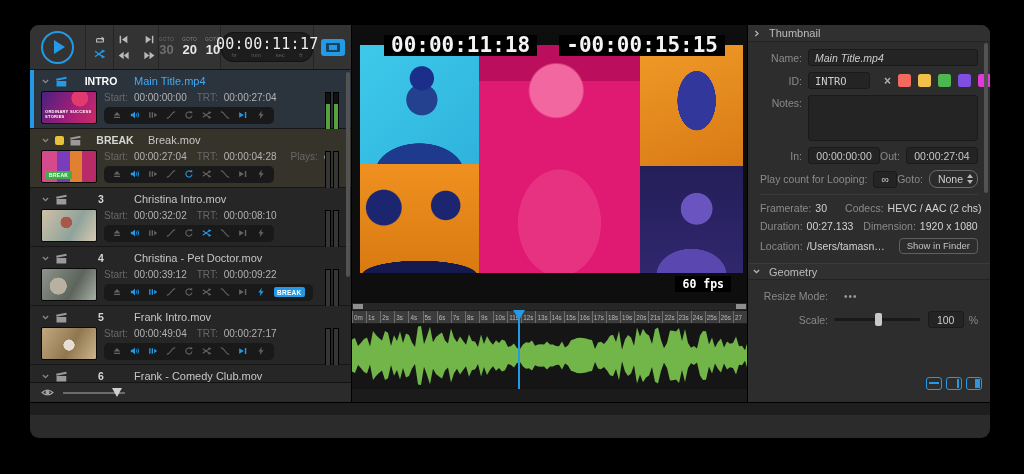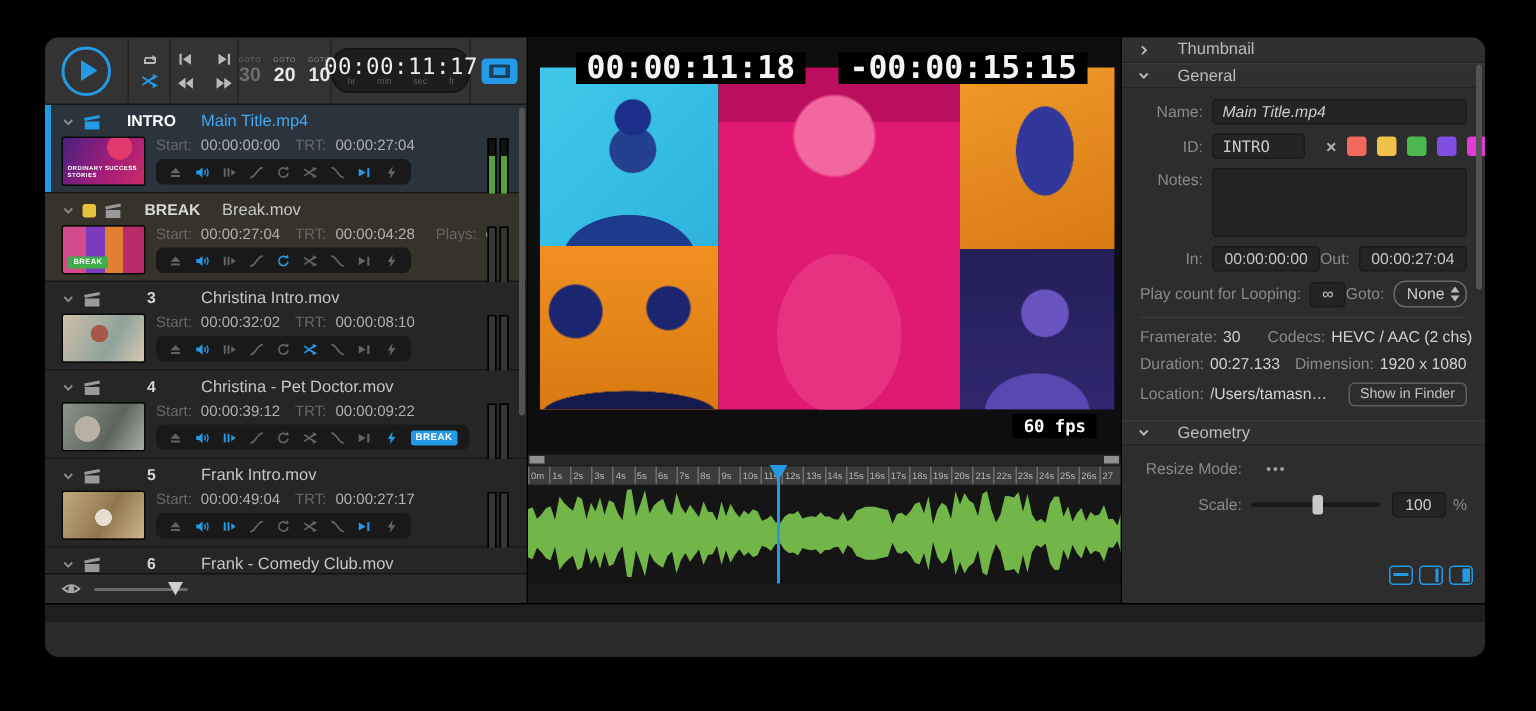--- a/index.html
+++ b/index.html
@@ -97,21 +97,21 @@
   .ruler-strip .sq.r{right:1px;}
   .ruler-strip .sq.l{left:1px;}
   .ticks{height:14px;background:#3c3c3c;border-top:1px solid #1d1d1d;border-bottom:1px solid #1d1d1d;display:flex;overflow:hidden;}
   .ticks span{flex:1;font-size:6.3px;color:#b8b8b8;border-left:1px solid #6e6e6e;padding-left:1px;line-height:13px;white-space:nowrap;}
   .waveform{height:63px;background:#151515;position:relative;overflow:hidden;}
   .playhead{position:absolute;top:7px;bottom:0;width:2px;background:#2499e5;z-index:4;}
   .playhead::before{content:"";position:absolute;top:0;left:-5px;border-left:6px solid transparent;border-right:6px solid transparent;border-top:10px solid #2499e5;}
   .cfill{flex:1;background:#1b1b1b;}
   
   .col-right{width:242px;background:#2d2d2d;position:relative;font-size:10.5px;color:#b5b5b5;display:flex;flex-direction:column;}
-  .sechead{height:17px;display:flex;align-items:center;gap:18px;padding:0 10px;background:#303030;
+  .sechead{height:17px;display:flex;align-items:center;gap:8px;padding:0 4px;background:#303030;
            border-bottom:1px solid #232323;border-top:1px solid #3a3a3a;color:#bcbcbc;font-size:11px;flex:none;}
   .pbody{padding:7px 12px 5px;}
   .prow{display:flex;align-items:center;margin-bottom:6px;}
   .plab{color:#8a8a8a;text-align:right;flex:none;}
   .w42{width:42px;margin-right:6px;}
   .field{background:#242424;border:1px solid #1a1a1a;border-radius:3px;color:#ccc;height:17px;padding:0 6px;font-size:10.5px;}
   input.field{outline:none;}
   .f-name{flex:1;font-style:italic;}
   .f-id{width:62px;font-family:"DejaVu Sans Mono",monospace;}
   .xclear{color:#b0b0b0;font-weight:bold;font-size:12px;margin:0 7px 0 14px;}
@@ -727,28 +727,20 @@
 
       <div class="col-right">
         <div class="sechead" style="border-top:none;">
           <span class="svgi" id="ic-chev-r">
               <svg width="9" height="9" viewBox="0 0 12 12" fill="currentColor">
                 <path d="M4.4 2.5 L8 6 L4.4 9.5" fill="none" stroke="currentColor" stroke-width="1.7"></path>
               </svg>
             </span>
           <span>Thumbnail</span>
         </div>
-        <div class="sechead">
-          <span class="svgi" id="ic-chev-d1">
-              <svg width="9" height="9" viewBox="0 0 12 12" fill="currentColor">
-                <path d="M2.5 4 L6 7.6 L9.5 4" fill="none" stroke="currentColor" stroke-width="1.7"></path>
-              </svg>
-            </span>
-          <span>General</span>
-        </div>
         <div class="pbody">
           <div class="prow">
             <span class="plab w42">Name:</span>
             <input class="field f-name" value="Main Title.mp4" style="">
           </div>
           <div class="prow">
             <span class="plab w42">ID:</span>
             <input class="field f-id" value="INTRO" style="">
             <span class="xclear">×</span>
             <div class="swatches" id="swatches">

